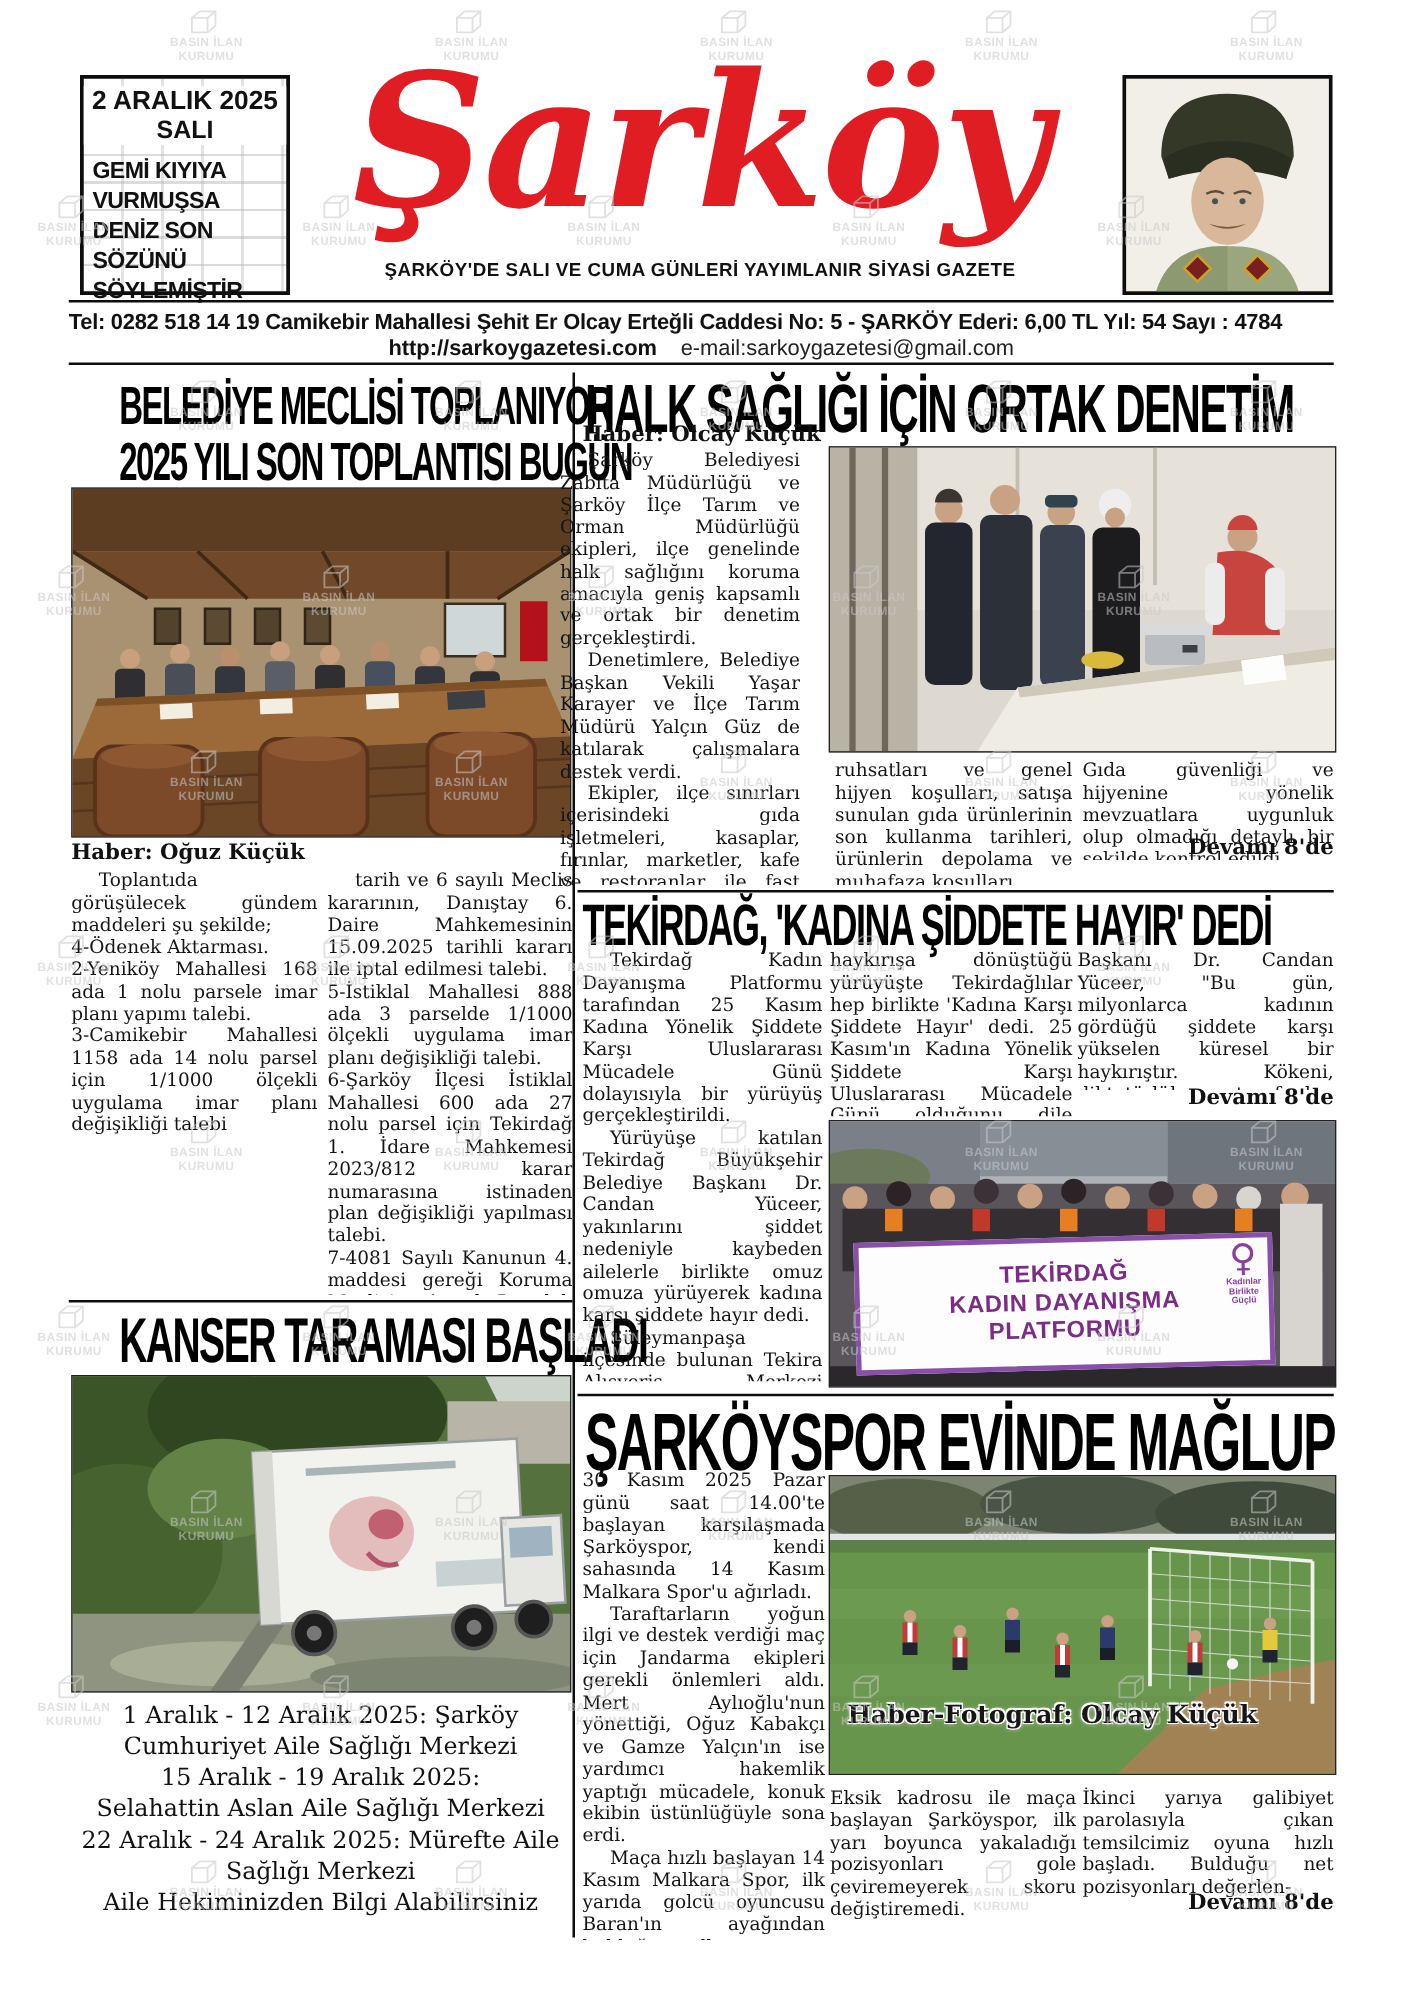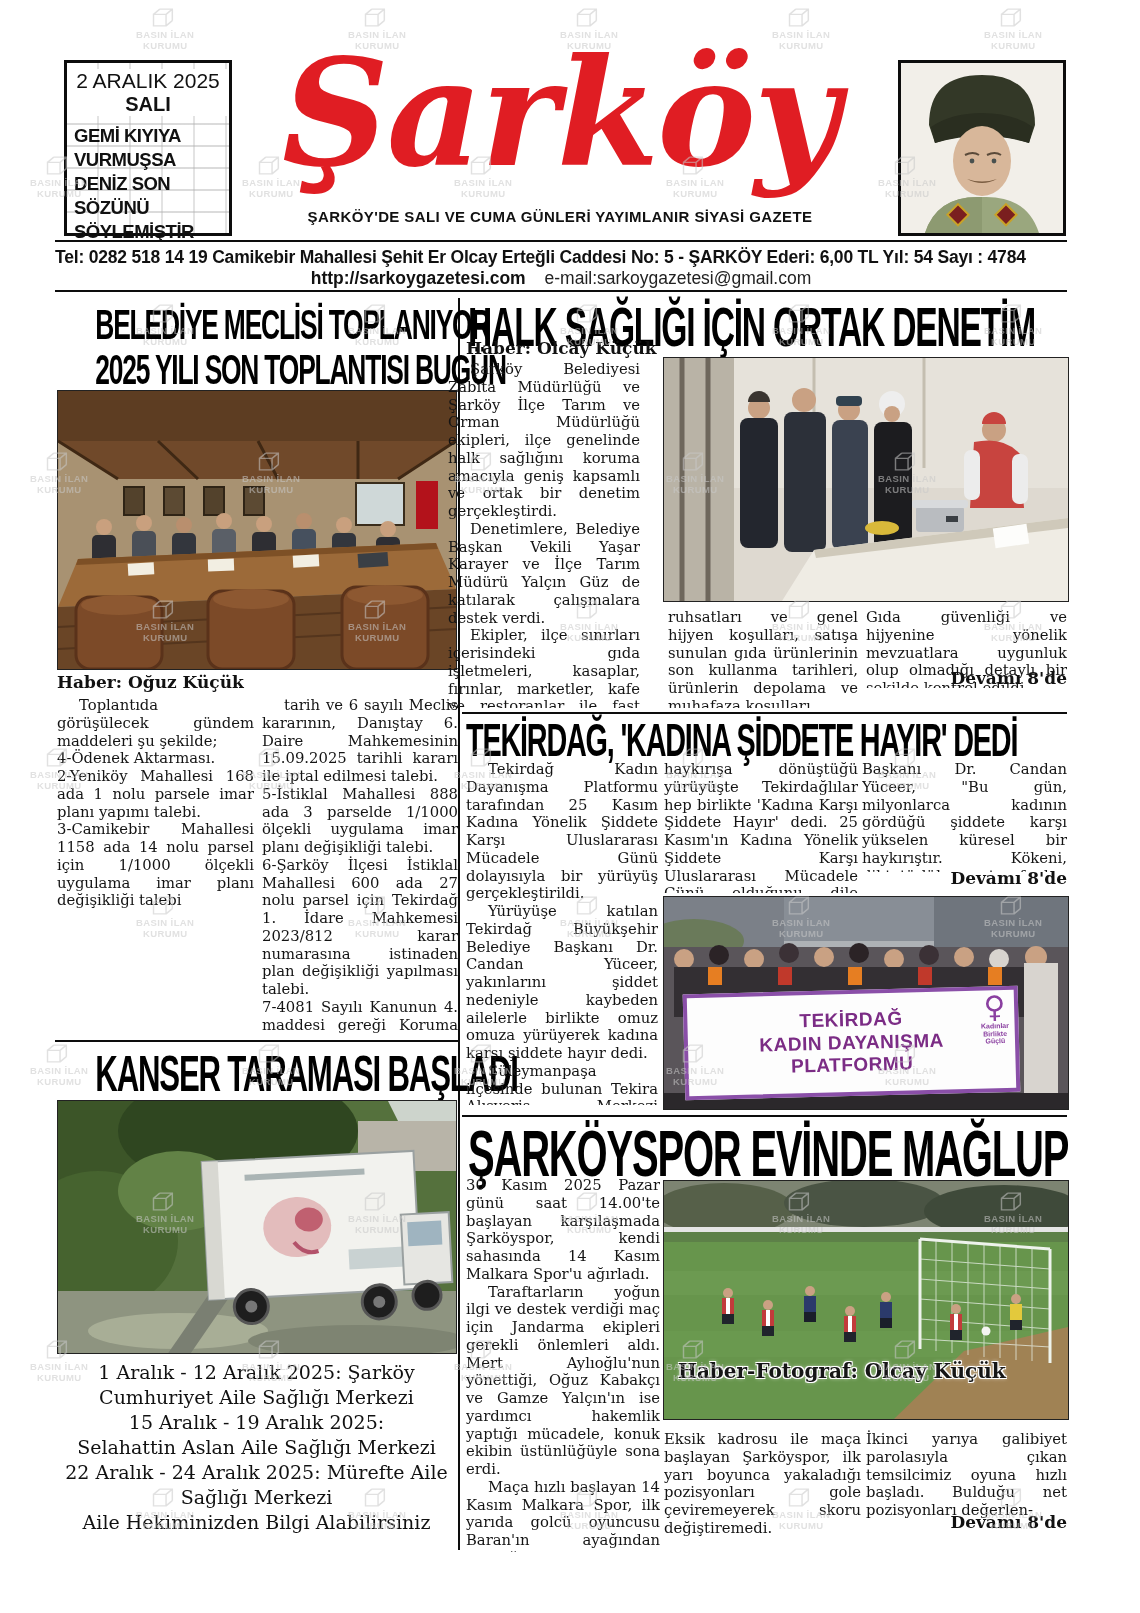--- a/index.html
+++ b/index.html
@@ -6,21 +6,21 @@
   .page{position:relative;width:1140px;height:1613px;background:#fff;overflow:hidden;
         font-family:"DejaVu Serif",serif;color:#111;}
   .rule{position:absolute;background:#0d0d0d;}
   
   .datebox{position:absolute;left:64px;top:60px;width:168px;height:176px;border:3px solid #0d0d0d;
      background:
        repeating-linear-gradient(0deg, rgba(190,190,190,.0) 0 20px, rgba(175,175,175,.45) 20px 22px),
        repeating-linear-gradient(90deg, rgba(190,190,190,.0) 0 30px, rgba(175,175,175,.35) 30px 32px),
        #fff;
      text-align:center;box-sizing:border-box;padding-top:6px;}
-  .datebox .d1{font-family:"Liberation Sans",sans-serif;font-weight:400;font-size:21px;letter-spacing:0px;background:#fff;}
+  .datebox .d1{font-family:"Liberation Sans",sans-serif;font-weight:700;font-size:21px;letter-spacing:0px;background:#fff;}
   .datebox .d2{font-family:"Liberation Sans",sans-serif;font-weight:900;font-size:20px;background:#fff;}
   .datebox .motto{margin-top:8px;font-family:"Liberation Sans",sans-serif;font-weight:900;font-size:18.5px;
      line-height:1.3;text-align:left;padding-left:7px;letter-spacing:-0.5px;}
   .masthead{position:absolute;left:240px;top:36px;width:640px;text-align:center;
      font-family:"DejaVu Serif",serif;font-style:italic;font-weight:bold;font-size:148px;line-height:1.05;
      color:#e01d23;letter-spacing:-2px;}
   .tagline{position:absolute;left:240px;top:208px;width:640px;text-align:center;
      font-family:"Liberation Sans",sans-serif;font-weight:700;font-size:15px;letter-spacing:0.4px;}
   .portraitbox{position:absolute;left:898px;top:60px;width:168px;height:176px;border:3px solid #0d0d0d;
      box-sizing:border-box;background:#f2efe9;}

